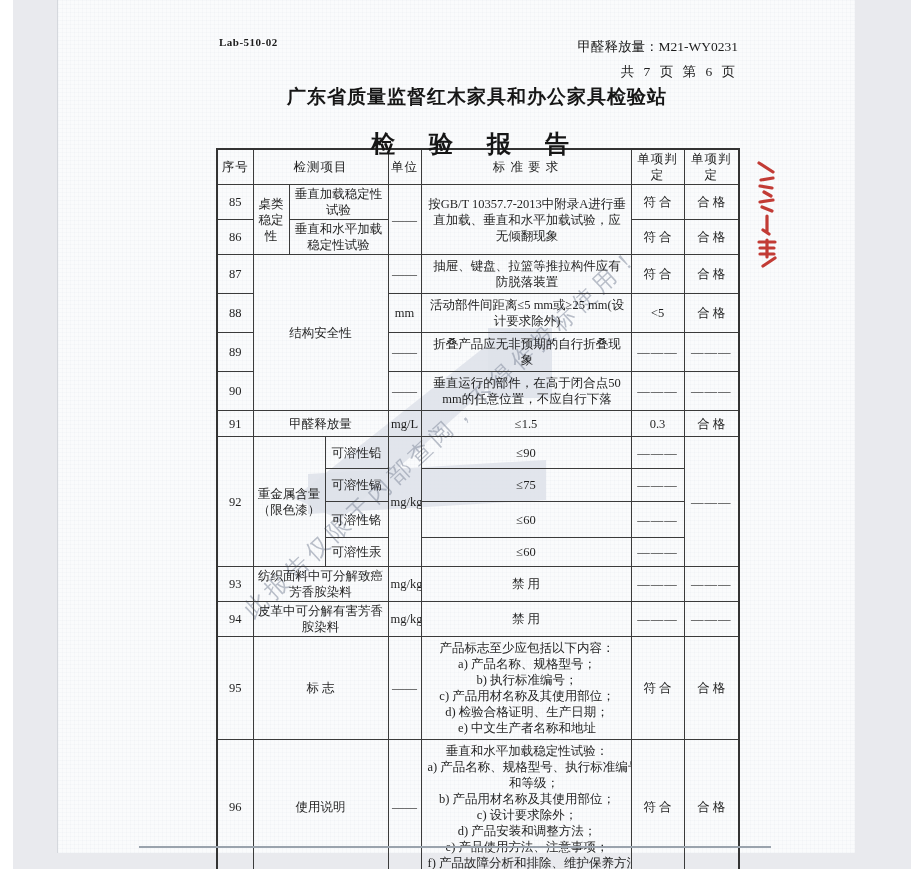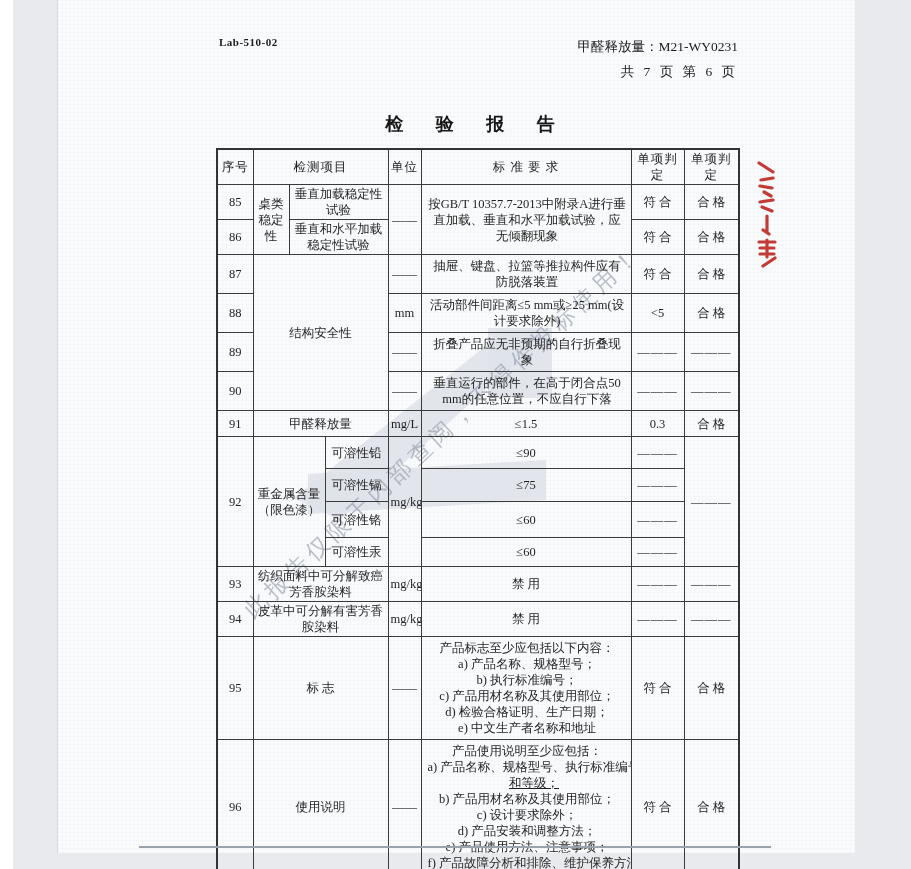--- a/index.html
+++ b/index.html
@@ -20,40 +20,40 @@
   .page-bottom-edge { position:absolute; left:81px; top:846px; width:632px; height:2px;
           background:#9aa3ad; z-index:5; }
 
   .form-code { position:absolute; left:161px; top:36px; font-size:11px; font-weight:bold;
                color:#1c1c1c; letter-spacing:0.5px; z-index:3; }
   .report-no { position:absolute; right:117px; top:38px; font-size:13.5px; color:#1c1c1c; z-index:3; }
   .page-info { position:absolute; right:117px; top:63px; font-size:13.5px; color:#1c1c1c;
                letter-spacing:3px; z-index:3; }
   .station   { position:absolute; left:158px; top:84px; width:522px; text-align:center;
                font-size:19px; font-weight:bold; color:#161616; letter-spacing:1px; z-index:3; }
-  .big-title { position:absolute; left:158px; top:112px; width:522px; text-align:center;
-               font-size:18px; font-weight:bold; color:#161616; letter-spacing:14px; z-index:3; }
+  .big-title { position:absolute; left:158px; top:128px; width:522px; text-align:center;
+               font-size:24px; font-weight:bold; color:#161616; letter-spacing:14px; z-index:3; }
 
   
   .wm-logo { position:absolute; left:0; top:0; z-index:1; pointer-events:none; }
   .wm-text { position:absolute; left:190px; top:598px; z-index:1; white-space:nowrap;
              font-size:23px; letter-spacing:5px; color:rgba(143,151,168,0.62);
              transform:rotate(-43deg); transform-origin:0 50%; pointer-events:none; }
 
   table.report { position:absolute; left:158px; top:148px; width:522px; z-index:2;
                  border-collapse:collapse; table-layout:fixed; }
   table.report td { border:1px solid #3b3b3b; text-align:center; vertical-align:middle;
                     font-size:12.5px; color:#1f1f1f; padding:1px 2px; line-height:1.28;
                     overflow:hidden; }
   table.report { border:2px solid #333; }
   .thead td { font-size:13px; letter-spacing:1px; padding:3px 0; }
   .std-head  { letter-spacing:9px; }
   .std-left  { text-align:center; padding:3px 4px 3px 6px !important; }
   .std-left div { white-space:nowrap; }
-  .cont { padding-left:14px;text-decoration:underline; }
+  .cont { padding-left:14px; }
   .dash { color:#4a4f57; letter-spacing:1px; }
   .seal { position:absolute; left:697px; top:158px; z-index:4; }
 </style>
 </head>
 <body>
 
 <div class="viewer">
   <div class="strip strip-left"></div>
   <div class="strip strip-right"></div>
   <div class="strip strip-bottom"></div>
@@ -66,20 +66,21 @@
         <polygon points="494,330 448,330 236,498 282,520"></polygon>
         <polygon points="250,474 488,460 488,500 250,514"></polygon>
       </g>
     </svg>
 
     <div class="wm-text">此报告仅限于内部查阅，不得作投标使用！</div>
 
     <div class="form-code">Lab-510-02</div>
     <div class="report-no">甲醛释放量：M21-WY0231</div>
     <div class="page-info">共 7 页 第 6 页</div>
+    <div class="station">广东省质量监督红木家具和办公家具检验站</div>
     <div class="big-title">检 验 报 告</div>
 
     <table class="report">
       <colgroup>
         <col style="width:36px">
           <col style="width:36px">
           <col style="width:36px">
           <col style="width:63px">
         <col style="width:33px">
           <col style="width:210px">
@@ -207,21 +208,21 @@
         </td>
         <td>符 合</td>
         <td>合 格</td>
       </tr>
 
       <tr style="height:110px">
         <td>96</td>
         <td colspan="3">使用说明</td>
         <td>——</td>
         <td class="std-left">
-          <div>产品使用说明至少应包括：</div>
+          <div>垂直和水平加载稳定性试验：</div>
           <div>a) 产品名称、规格型号、执行标准编号</div>
           <div class="cont">和等级；</div>
           <div>b) 产品用材名称及其使用部位；</div>
           <div>c) 设计要求除外；</div>
           <div>d) 产品安装和调整方法；</div>
           <div>e) 产品使用方法、注意事项；</div>
           <div>f) 产品故障分析和排除、维护保养方法</div>
         </td>
         <td>符 合</td>
         <td>合 格</td>

